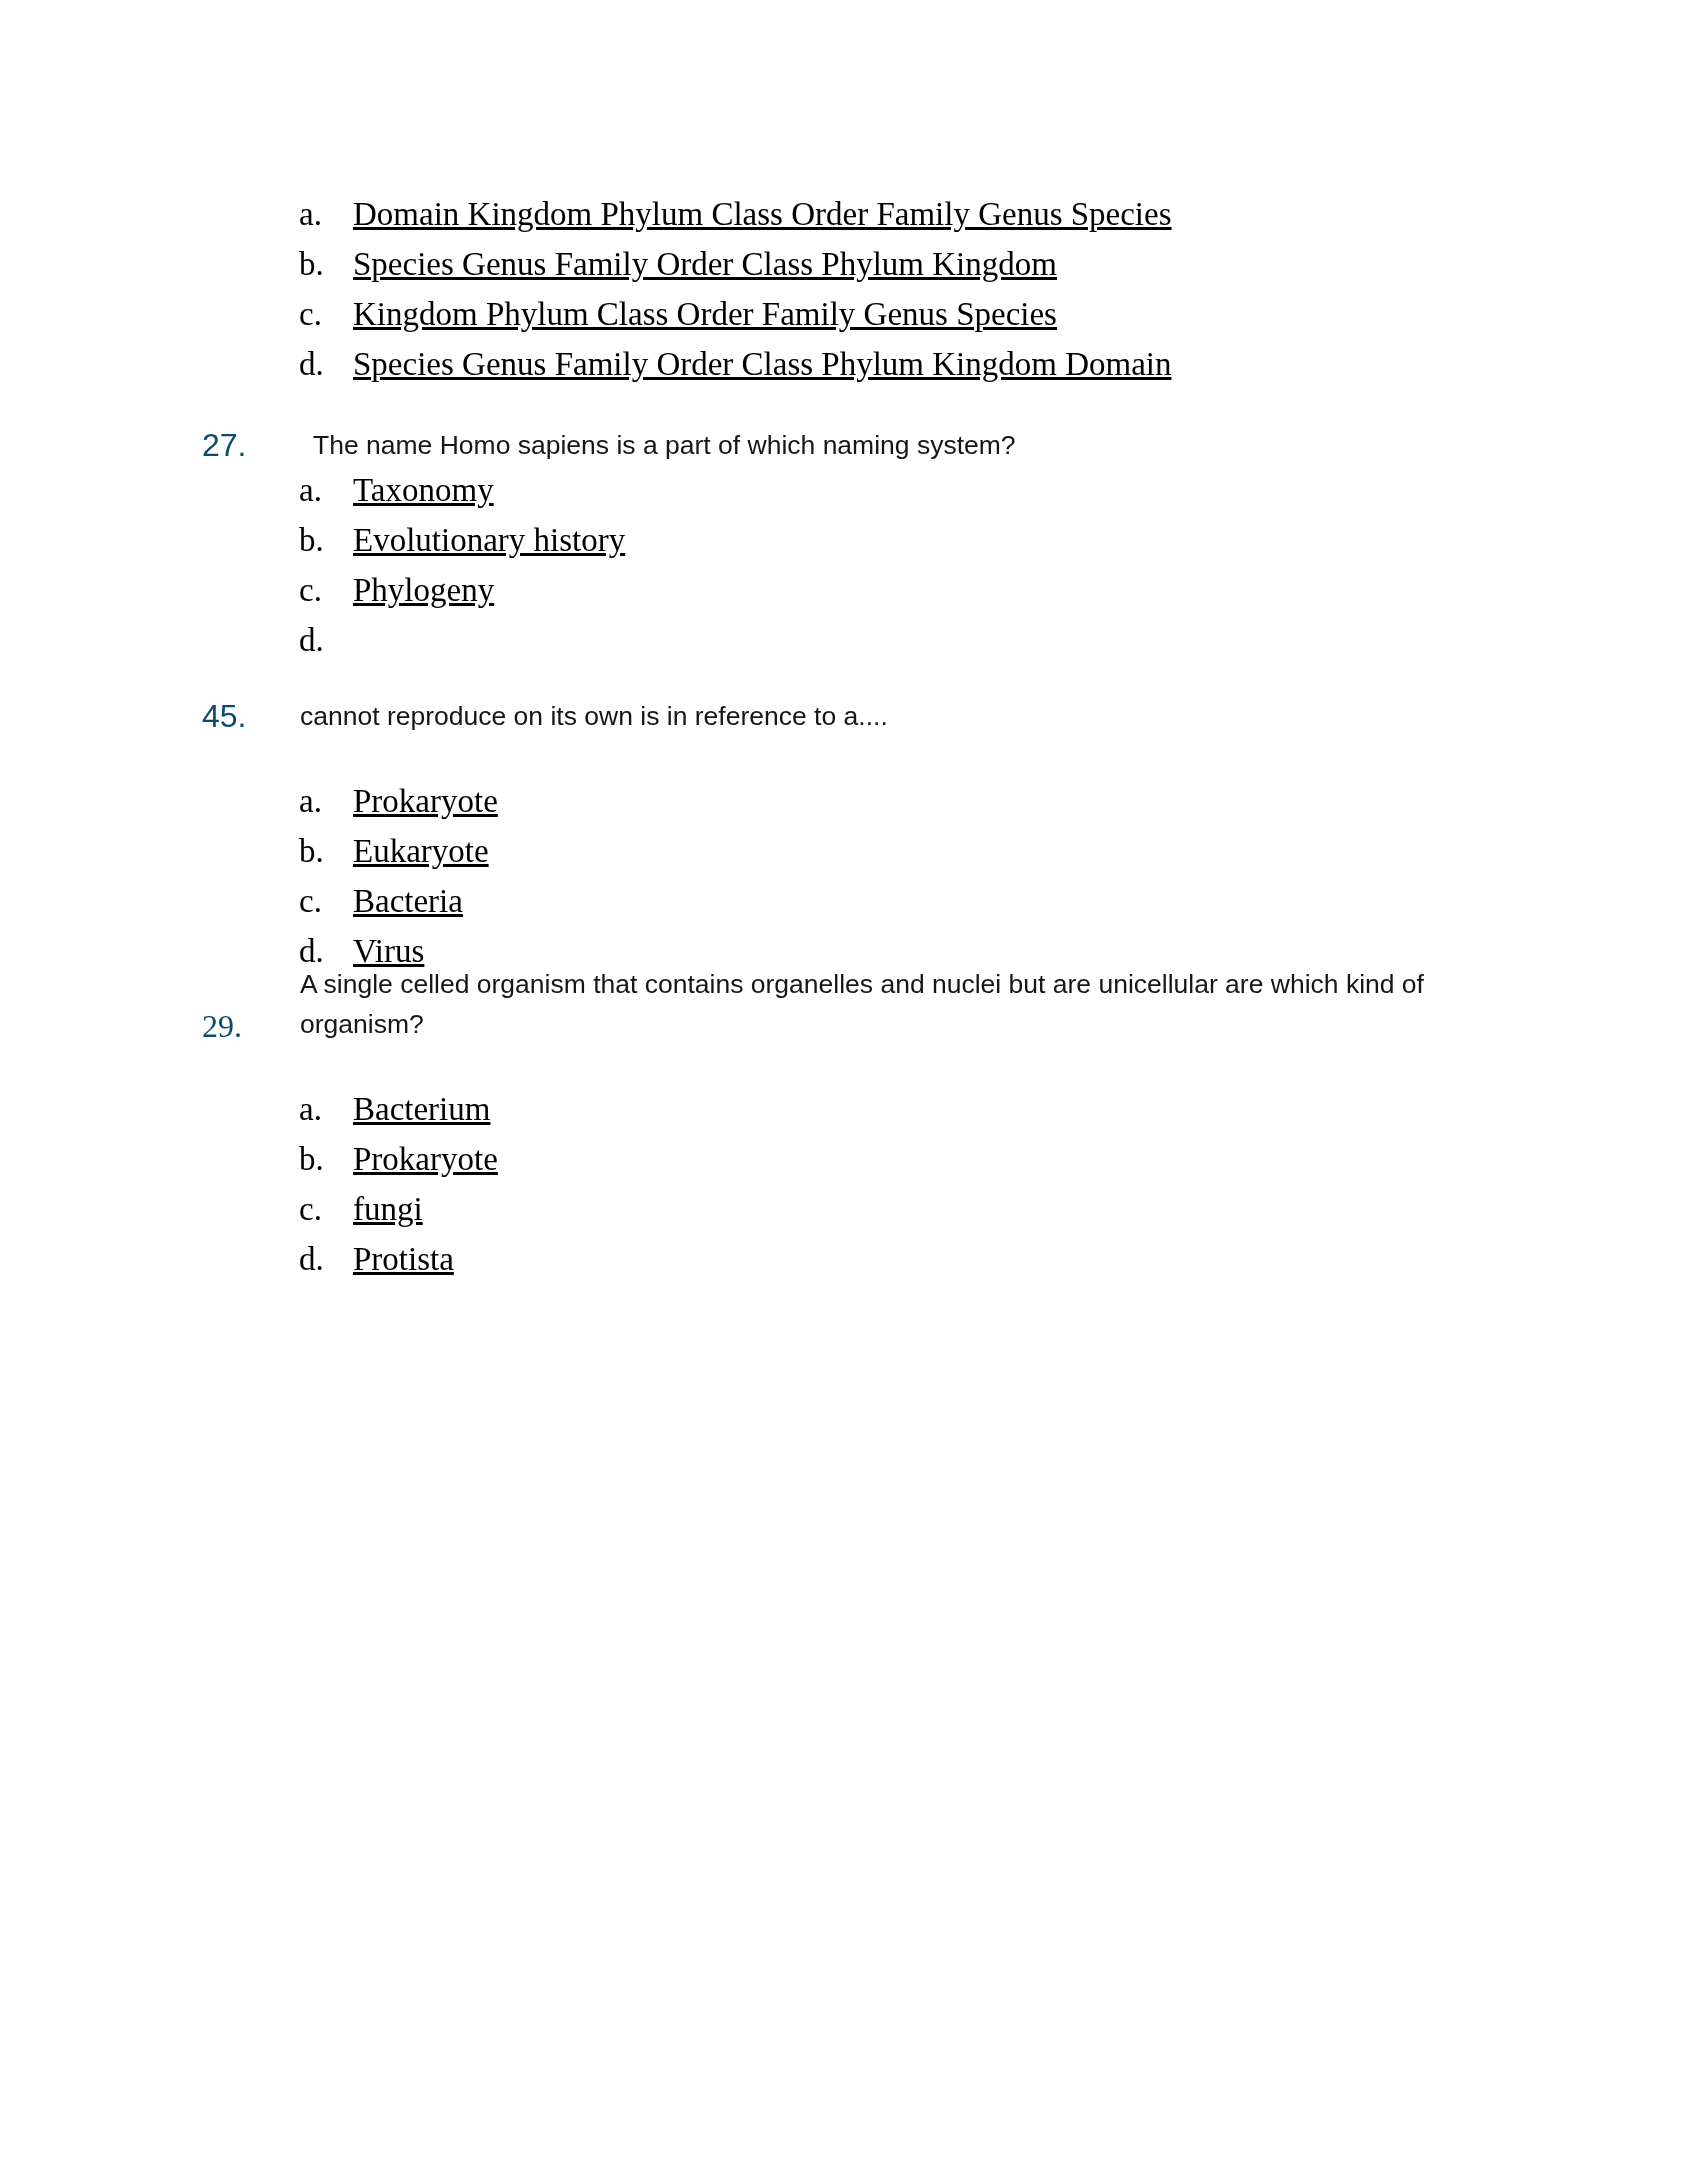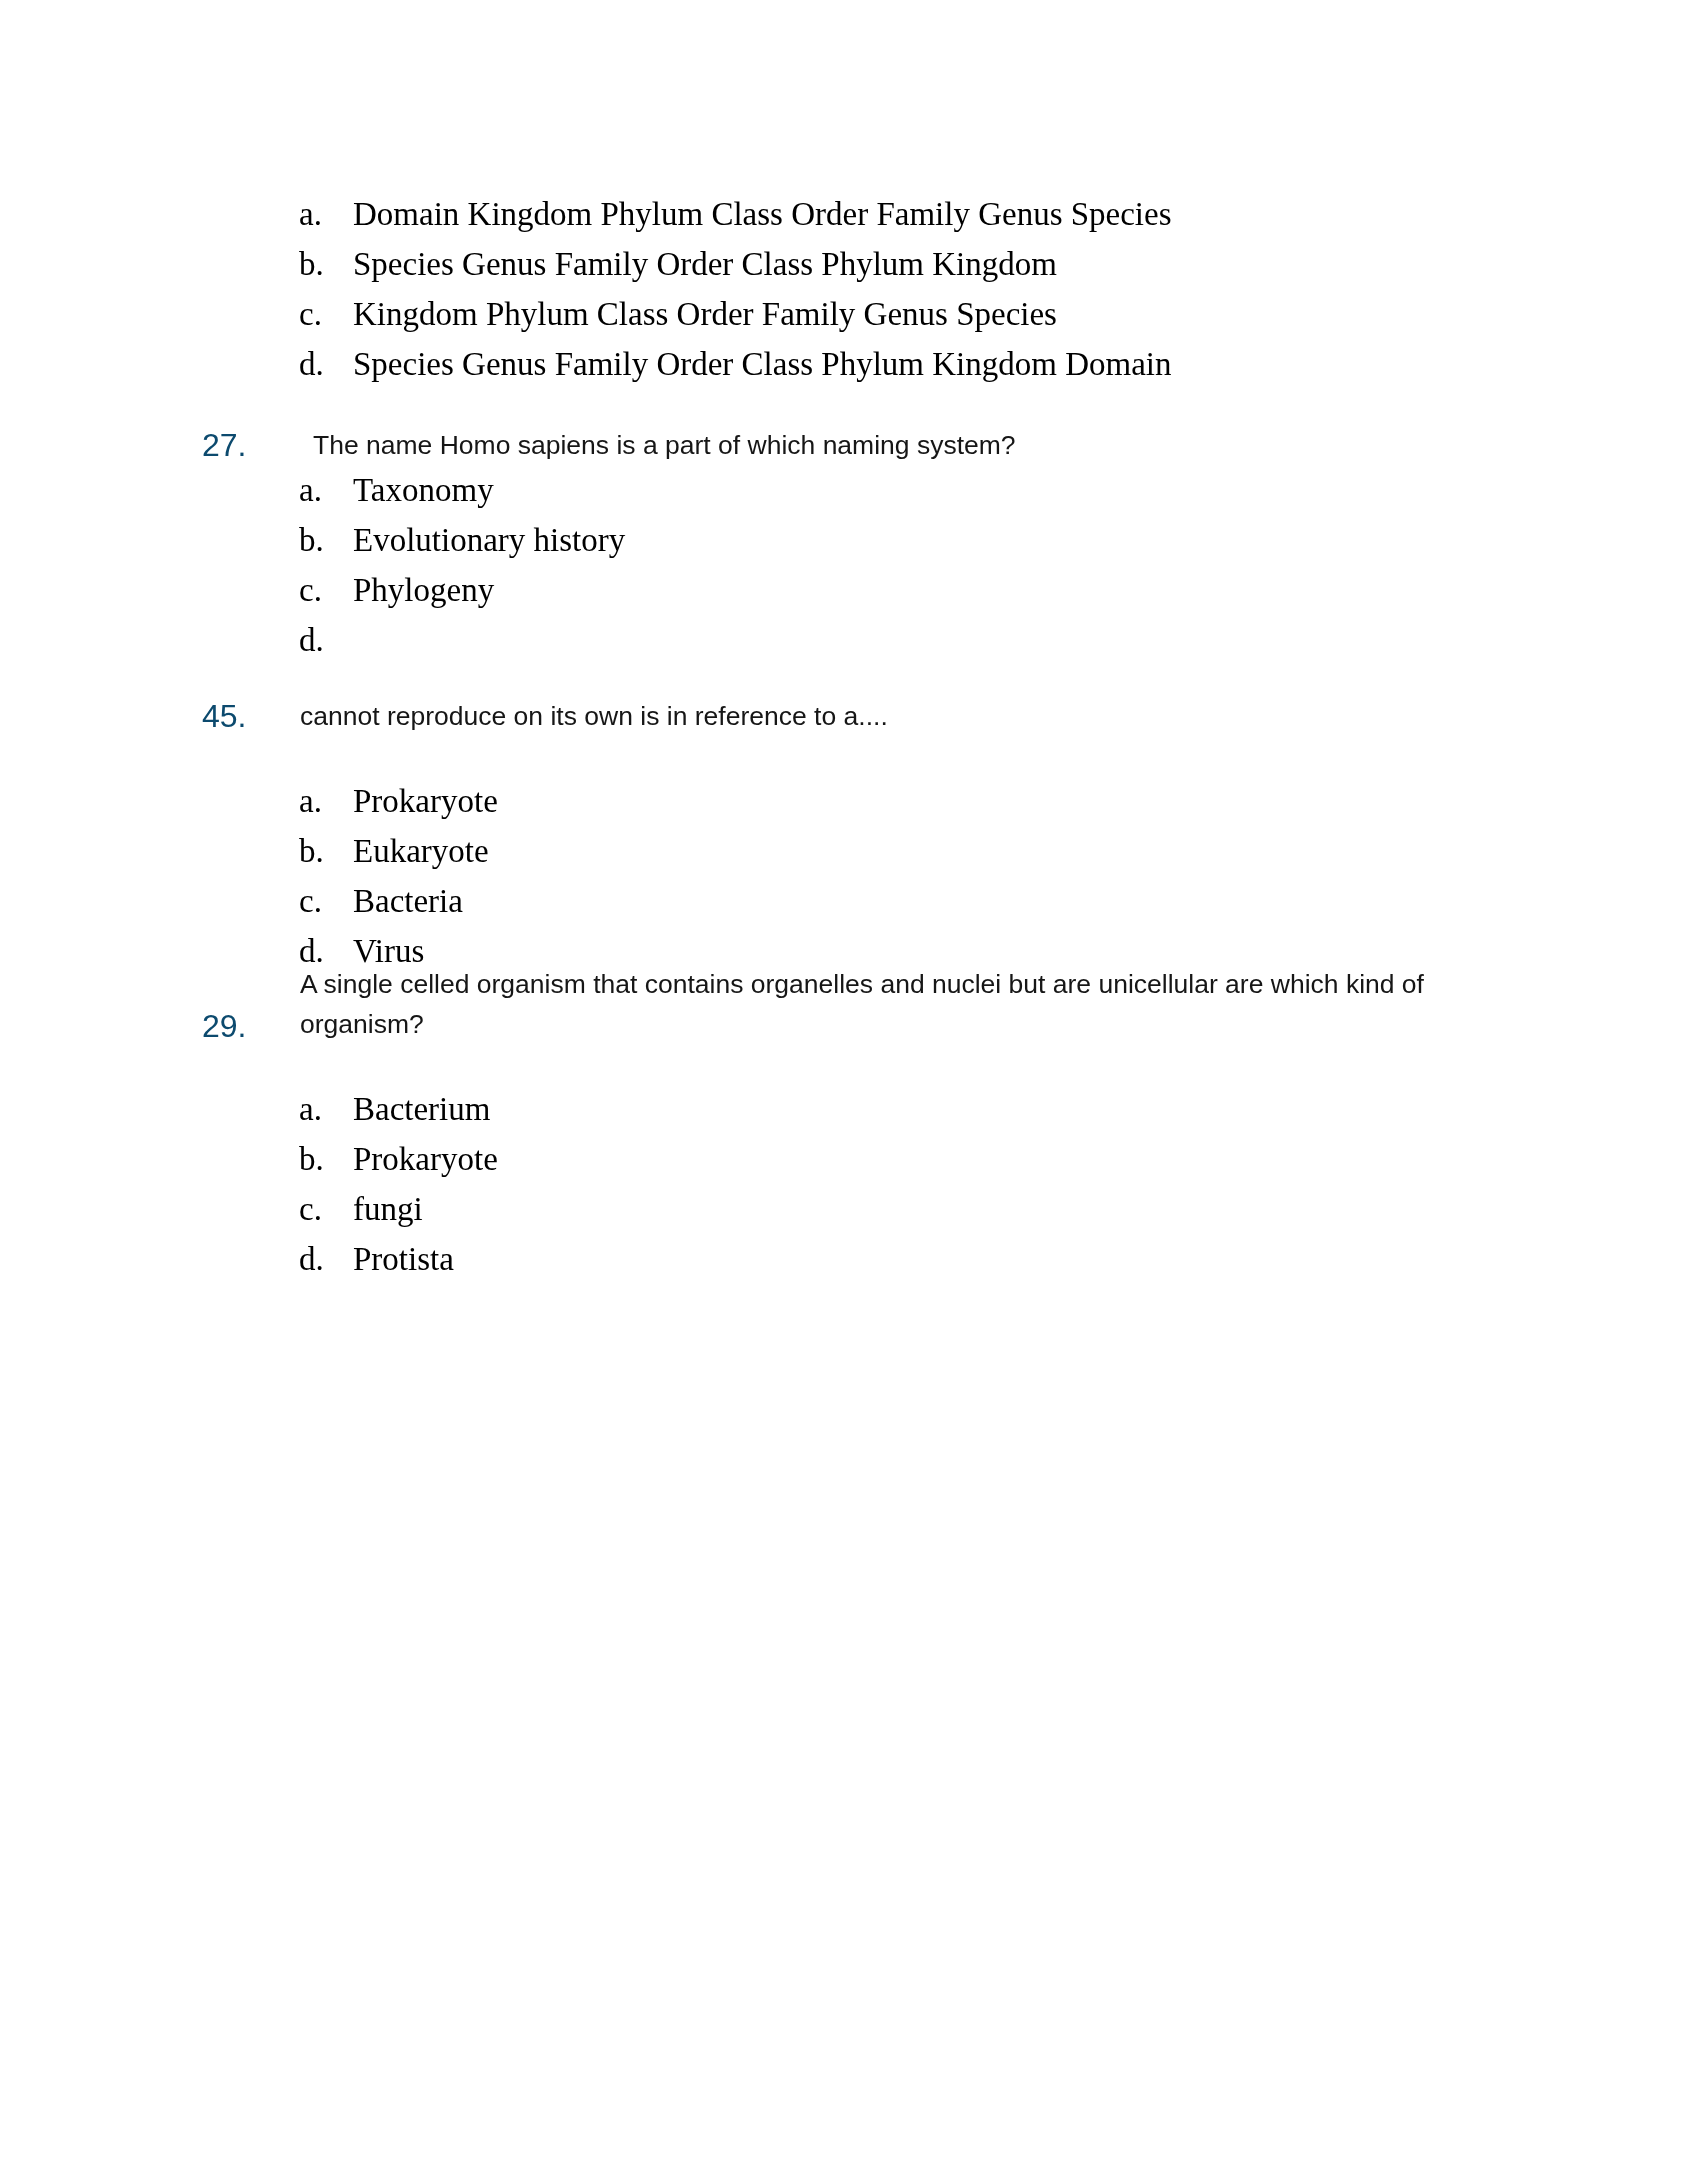--- a/index.html
+++ b/index.html
@@ -46,21 +46,21 @@
   }
   .opt-row {
     display: flex;
     white-space: nowrap;
   }
   .opt-letter {
     display: inline-block;
     width: 54px;
     flex: 0 0 54px;
   }
-  .opt-text { display: inline-block; }
+  .opt-text { display: inline-block; text-decoration: underline; }
 </style>
 </head>
 <body>
 
 <div class="page">
 
   <div class="opts" style="top: 189px;">
     <div class="opt-row">
       <span class="opt-letter">a.</span>
         <span class="opt-text">Domain Kingdom Phylum Class Order Family Genus Species</span>
@@ -117,21 +117,21 @@
     <div class="opt-row">
       <span class="opt-letter">c.</span>
         <span class="opt-text">Bacteria</span>
     </div>
     <div class="opt-row">
       <span class="opt-letter">d.</span>
         <span class="opt-text">Virus</span>
     </div>
   </div>
 
-  <div class="q-num" style="top: 1006px;">29.</div>
+  <div class="q-num" style="top: 1006px; font-family: Liberation Serif, serif;">29.</div>
   <div class="q-lines" style="top: 964px;">
     <div class="q-line">A single celled organism that contains organelles and nuclei but are unicellular are which kind of</div>
     <div class="q-line">organism?</div>
   </div>
   <div class="opts" style="top: 1084px;">
     <div class="opt-row">
       <span class="opt-letter">a.</span>
         <span class="opt-text">Bacterium</span>
     </div>
     <div class="opt-row">

